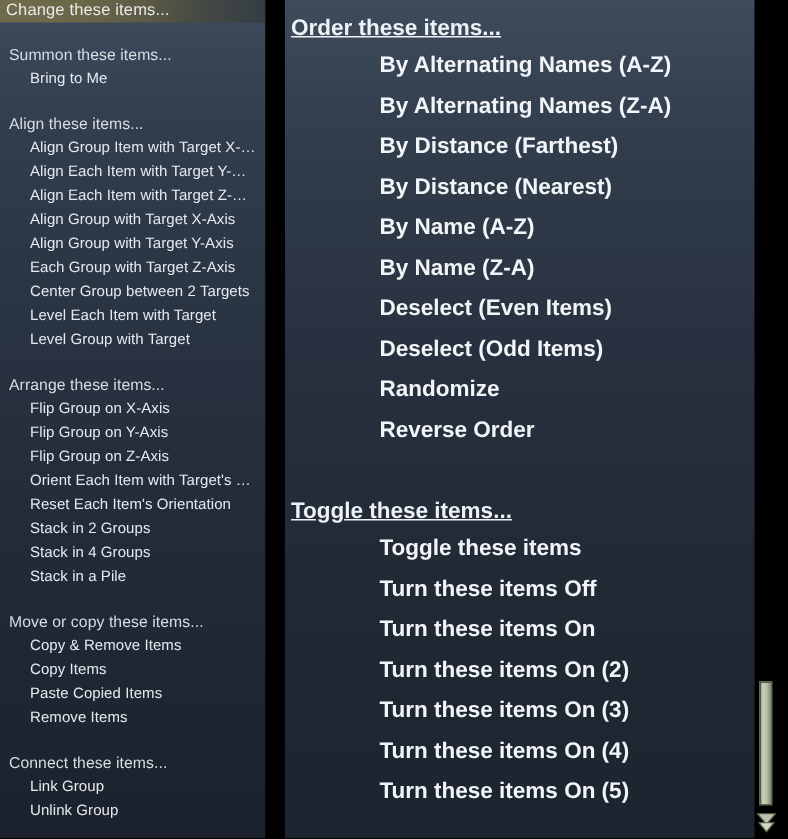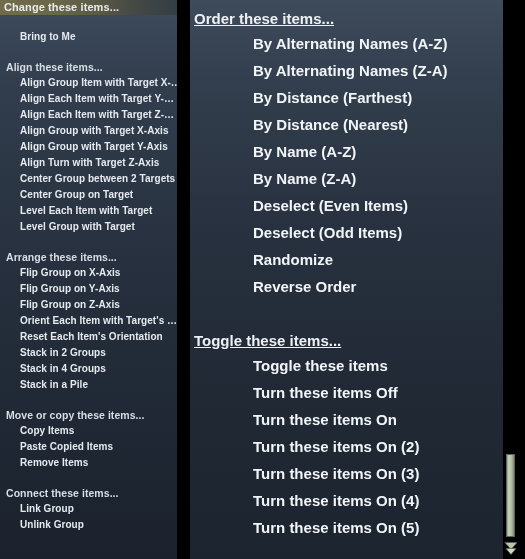--- a/index.html
+++ b/index.html
@@ -24,21 +24,20 @@
 
   
   #left-panel {
     position: absolute;
     left: 0;
     top: 0;
     width: 177px;
     height: 559px;
     background: linear-gradient(180deg, #3d4b5c 0%, #313d4d 16%, #27313f 45%, #1f2834 75%, #1b222d 100%);
     overflow: hidden;
-    font-weight: bold;
   }
   #left-header {
     position: absolute;
     left: 0;
     top: 0;
     width: 177px;
     height: 15px;
     background: linear-gradient(90deg, #6f6b4c 0%, #6b6749 30%, #5b5a45 55%, #464a44 75%, #333d45 100%);
     box-sizing: border-box;
   }
@@ -189,45 +188,46 @@
 <div id="root">
 
   <div id="left-panel">
 
     <div id="left-header">
       <span class="lbl">Change these items...</span>
     </div>
 
     <div id="left-list">
         <div class="lspacer"></div>
+        <div class="lgroup-title">Summon these items...</div>
         <div class="lrow">Bring to Me</div>
         <div class="lspacer"></div>
         <div class="lgroup-title">Align these items...</div>
         <div class="lrow">Align Group Item with Target X-…</div>
         <div class="lrow">Align Each Item with Target Y-…</div>
         <div class="lrow">Align Each Item with Target Z-…</div>
         <div class="lrow">Align Group with Target X-Axis</div>
         <div class="lrow">Align Group with Target Y-Axis</div>
-        <div class="lrow">Align Turn with Target Z-Axis</div>
+        <div class="lrow">Each Group with Target Z-Axis</div>
         <div class="lrow">Center Group between 2 Targets</div>
-        <div class="lrow">Center Group on Target</div>
         <div class="lrow">Level Each Item with Target</div>
         <div class="lrow">Level Group with Target</div>
         <div class="lspacer"></div>
         <div class="lgroup-title">Arrange these items...</div>
         <div class="lrow">Flip Group on X-Axis</div>
         <div class="lrow">Flip Group on Y-Axis</div>
         <div class="lrow">Flip Group on Z-Axis</div>
         <div class="lrow">Orient Each Item with Target's …</div>
         <div class="lrow">Reset Each Item's Orientation</div>
         <div class="lrow">Stack in 2 Groups</div>
         <div class="lrow">Stack in 4 Groups</div>
         <div class="lrow">Stack in a Pile</div>
         <div class="lspacer"></div>
         <div class="lgroup-title">Move or copy these items...</div>
+        <div class="lrow">Copy &amp; Remove Items</div>
         <div class="lrow">Copy Items</div>
         <div class="lrow">Paste Copied Items</div>
         <div class="lrow">Remove Items</div>
         <div class="lspacer"></div>
         <div class="lgroup-title">Connect these items...</div>
         <div class="lrow">Link Group</div>
         <div class="lrow">Unlink Group</div>
       </div>
   </div>
 

